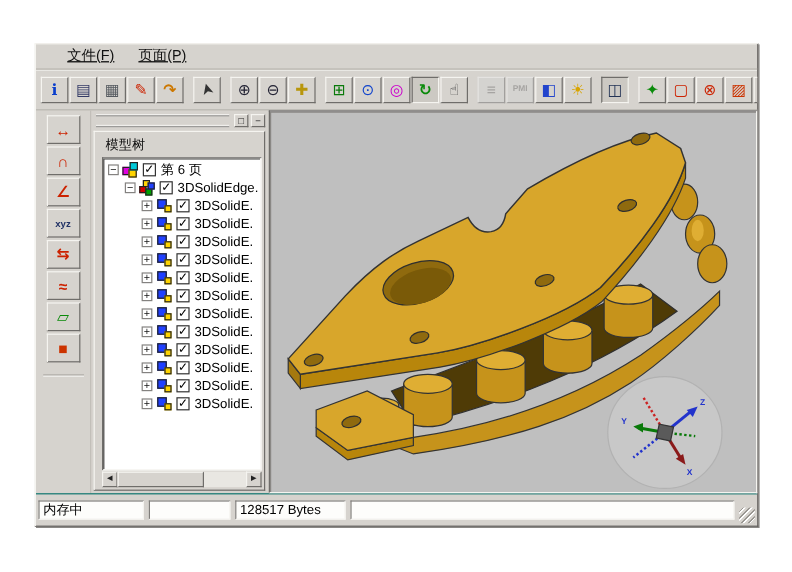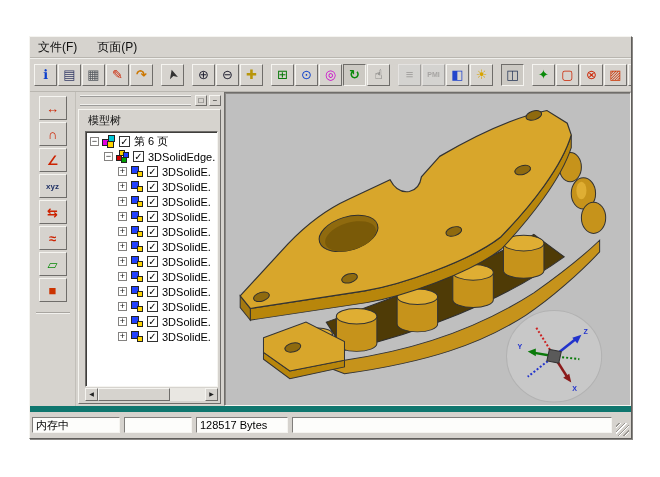--- a/index.html
+++ b/index.html
@@ -9,22 +9,22 @@
     -webkit-font-smoothing:none;
   }
   .window{
     position:absolute;left:29px;top:36px;width:601px;height:401px;
     background:#d6d3ce;
     border:1px solid;border-color:#f5f4f0 #5f5d5a #5f5d5a #f5f4f0;
     box-shadow:1px 1px 0 #8a8885;
     display:flex;flex-direction:column;
   }
   
-  .menubar{height:20px;display:flex;align-items:flex-start;padding-left:0;gap:4px;
-    border-bottom:1px solid #b9b6b0;flex:0 0 auto;}
+  .menubar{height:20px;display:flex;align-items:flex-end;padding-left:18px;gap:4px;
+    border-bottom:1px solid #b9b6b0;flex:0 0 auto;text-decoration:underline;}
   .menu-item{font-size:12px;color:#111;padding:2px 8px;white-space:nowrap;}
   
   .toolbar{height:29px;display:flex;align-items:center;padding:2px 2px 2px 4px;
     border-bottom:1px solid #b9b6b0;box-shadow:inset 0 1px 0 #f0efec;flex:0 0 auto;overflow:hidden;}
   .tb-group{display:flex;align-items:center;margin-right:7px;flex:0 0 auto;}
   .tb-btn{width:23px;height:22px;margin-right:1px;background:#d6d3ce;
     border:1px solid;border-color:#f5f4f0 #6f6d6a #6f6d6a #f5f4f0;
     display:flex;align-items:center;justify-content:center;
     font-size:13px;line-height:1;cursor:default;flex:0 0 auto;box-sizing:border-box;}
   .tb-btn.pressed{border-color:#6f6d6a #f5f4f0 #f5f4f0 #6f6d6a;background:#ccc9c3;}
@@ -74,21 +74,21 @@
   .tab{display:flex;align-items:center;gap:3px;font-size:11px;color:#000;
     padding:2px 6px 2px 4px;background:#d6d3ce;
     border:1px solid;border-color:#f5f4f0 #6f6d6a #6f6d6a #f5f4f0;border-bottom:none;height:17px;box-sizing:border-box;}
   .tab.active{height:19px;background:#dcd9d4;}
   
   .viewport{flex:1 1 auto;background:#bfbfbf;min-width:0;position:relative;
     border:1px solid;border-color:#6f6d6a #f5f4f0 #f5f4f0 #6f6d6a;box-shadow:inset 1px 1px 0 #8a8885;}
   .viewport svg{position:absolute;left:0;top:0;width:100%;height:100%;}
   
   .statusbar{height:22px;flex:0 0 auto;display:flex;align-items:center;gap:4px;
-    padding:2px 2px 2px 2px;border-top:6px solid #0f766e;}
+    padding:2px 2px 2px 2px;border-top:1px solid #0f766e;}
   .status-field{height:16px;background:#fdfdfb;border:1px solid;border-color:#807e7b #f5f4f0 #f5f4f0 #807e7b;
     font-size:11px;color:#000;line-height:15px;padding:0 3px;box-sizing:border-box;overflow:hidden;white-space:nowrap;}
   .grip{width:13px;height:13px;margin-left:auto;align-self:flex-end;
     background:repeating-linear-gradient(135deg,transparent 0 2px,#9a9792 2px 3px,#fff 3px 4px);}
 </style>
 </head>
 <body>
 
 <div class="window">
 

